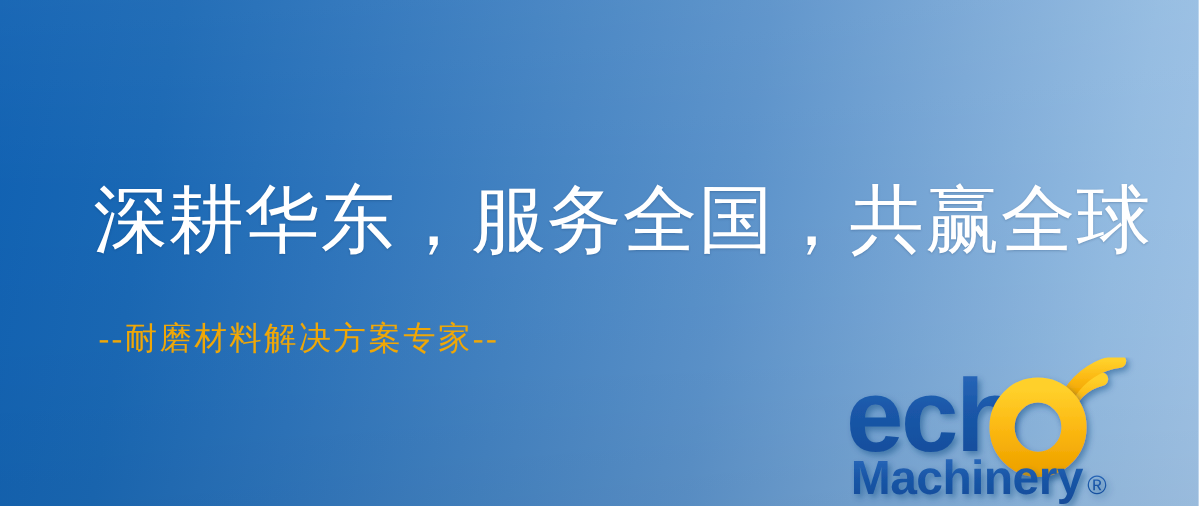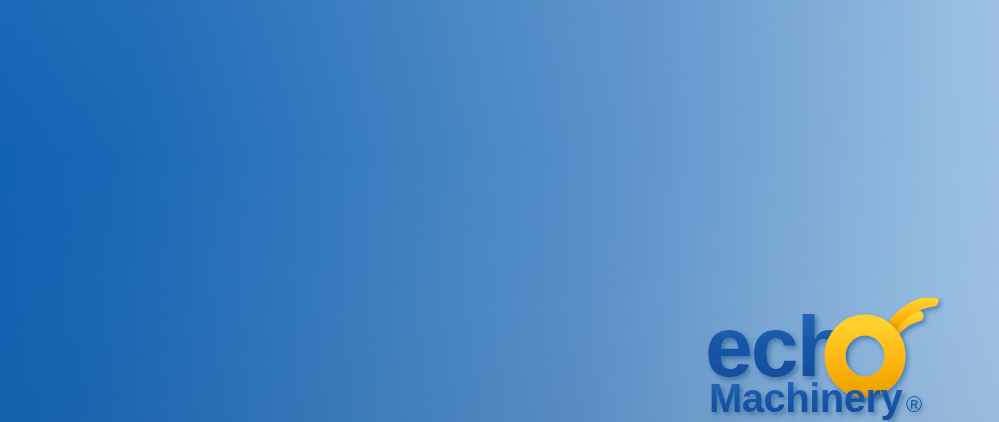--- a/index.html
+++ b/index.html
@@ -74,21 +74,23 @@
     height: 124px;
     z-index: 4;
   }
   .logo svg { display: block; }
 </style>
 </head>
 <body>
 
 <div id="banner">
 
+  <div class="headline">深耕华东，服务全国，共赢全球</div>
 
+  <div class="subtitle">--耐磨材料解决方案专家--</div>
 
   <div class="logo">
     <svg width="251" height="124" viewBox="0 0 251 124" xmlns="http://www.w3.org/2000/svg" aria-hidden="true">
       <defs>
         <linearGradient id="blueGrad" x1="0" y1="0" x2="0" y2="1">
           <stop offset="0%" stop-color="#2d6cbe"></stop>
           <stop offset="45%" stop-color="#1a57a8"></stop>
           <stop offset="100%" stop-color="#124a98"></stop>
         </linearGradient>
         <linearGradient id="yellowGrad" x1="0" y1="0" x2="0" y2="1">

